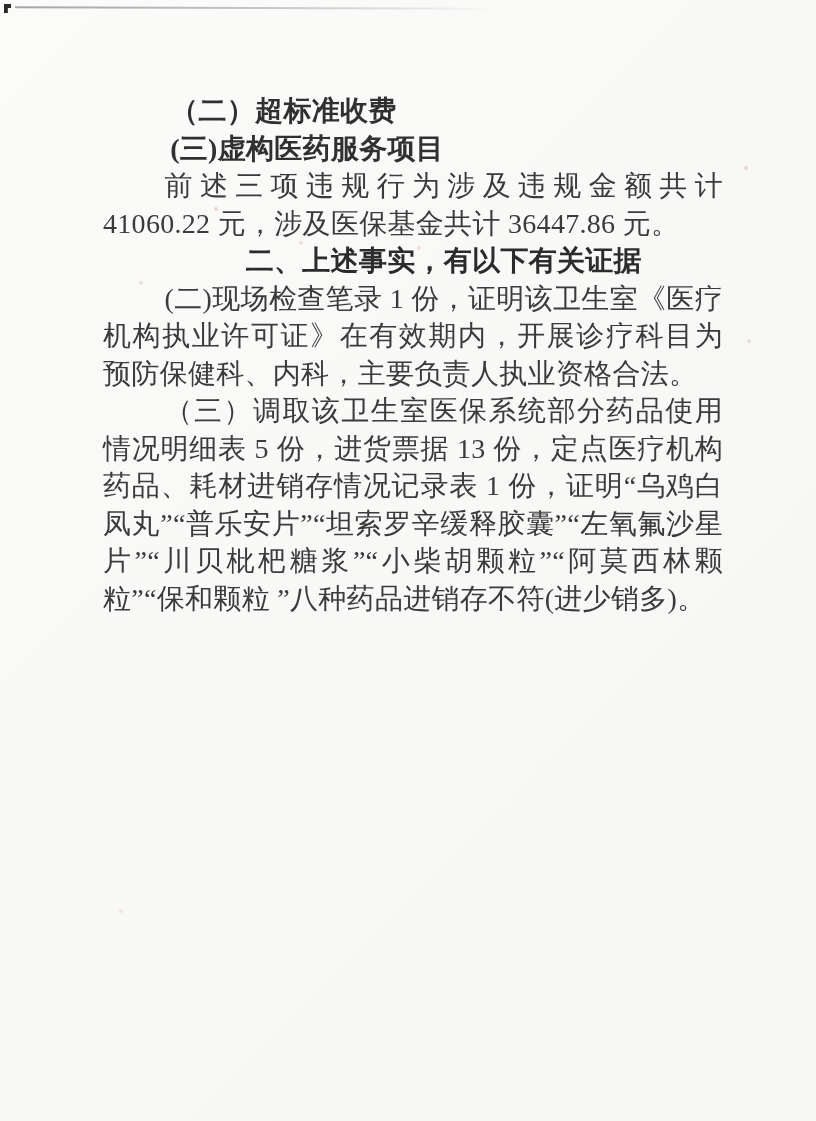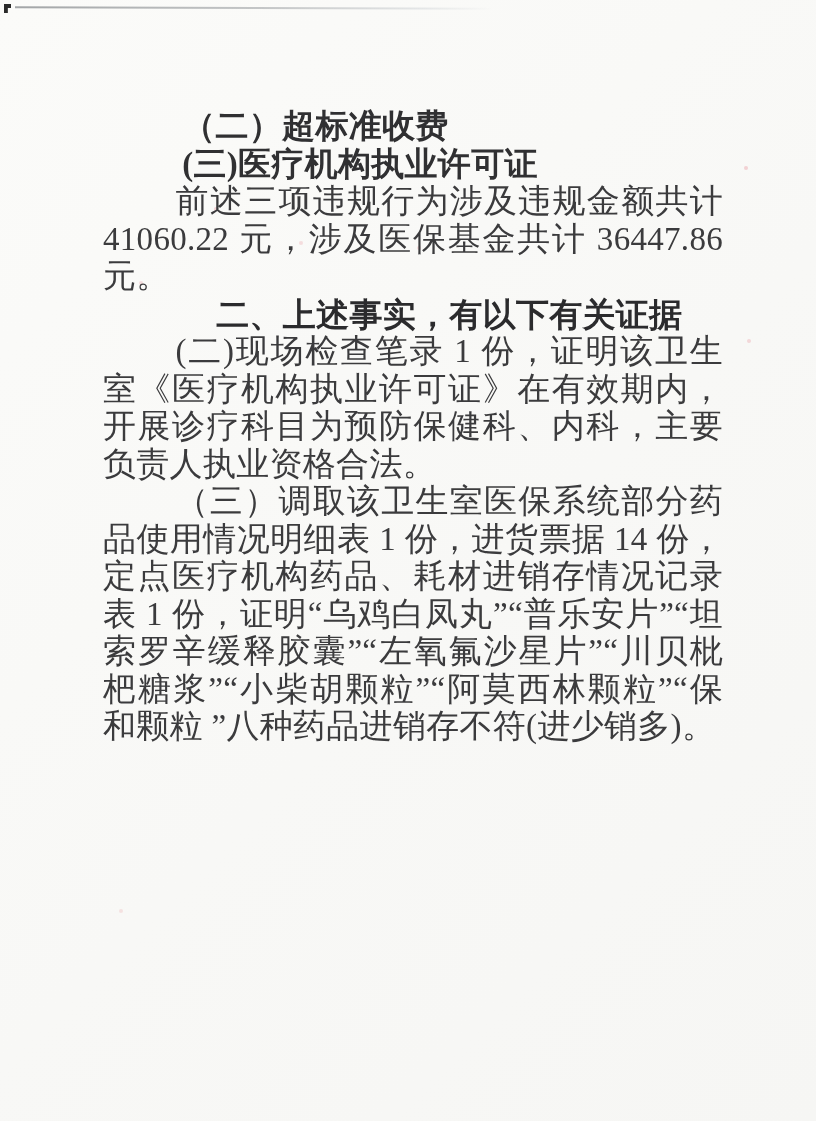--- a/index.html
+++ b/index.html
@@ -51,24 +51,24 @@
       748px 340px 0 1px rgba(228,120,130,0.25),
       140px 282px 0 1px rgba(228,120,130,0.22),
       640px 530px 0 1px rgba(228,120,130,0.18),
       120px 910px 0 1px rgba(228,120,130,0.18);
     border-radius: 50%;
   }
   
   .doc {
     position: absolute;
     left: 103px;
-    top: 108px;
+    top: 92px;
     width: 620px;
     font-family: "Liberation Serif", "DejaVu Serif", serif;
-    font-size: 33px;
+    font-size: 28px;
     line-height: 37.5px;
     color: #3b3b3d;
     text-align: justify;
     letter-spacing: 0.3px;
   }
   .doc p {
     margin: 0;
     padding: 0;
   }
   .para {
@@ -90,19 +90,19 @@
 </style>
 </head>
 <body>
 
 <div class="page">
   <div class="corner-mark"></div>
   <div class="top-line"></div>
   <div class="speckles"></div>
   <div class="doc" id="doc">
       <p class="h-kai">（二）超标准收费</p>
-      <p class="h-kai">(三)医疗机构执业许可证</p>
+      <p class="h-kai">(三)虚构医药服务项目</p>
       <p class="para">前述三项违规行为涉及违规金额共计 41060.22 元，涉及医保基金共计 36447.86 元。</p>
       <p class="h-bold">二、上述事实，有以下有关证据</p>
       <p class="para">(二)现场检查笔录 1 份，证明该卫生室《医疗机构执业许可证》在有效期内，开展诊疗科目为预防保健科、内科，主要负责人执业资格合法。</p>
-      <p class="para">（三）调取该卫生室医保系统部分药品使用情况明细表 1 份，进货票据 14 份，定点医疗机构药品、耗材进销存情况记录表 1 份，证明“乌鸡白凤丸”“普乐安片”“坦索罗辛缓释胶囊”“左氧氟沙星片”“川贝枇杷糖浆”“小柴胡颗粒”“阿莫西林颗粒”“保和颗粒 ”八种药品进销存不符(进少销多)。</p>
+      <p class="para">（三）调取该卫生室医保系统部分药品使用情况明细表 5 份，进货票据 13 份，定点医疗机构药品、耗材进销存情况记录表 1 份，证明“乌鸡白凤丸”“普乐安片”“坦索罗辛缓释胶囊”“左氧氟沙星片”“川贝枇杷糖浆”“小柴胡颗粒”“阿莫西林颗粒”“保和颗粒 ”八种药品进销存不符(进少销多)。</p>
     </div>
 </div>
 
 </body></html>

